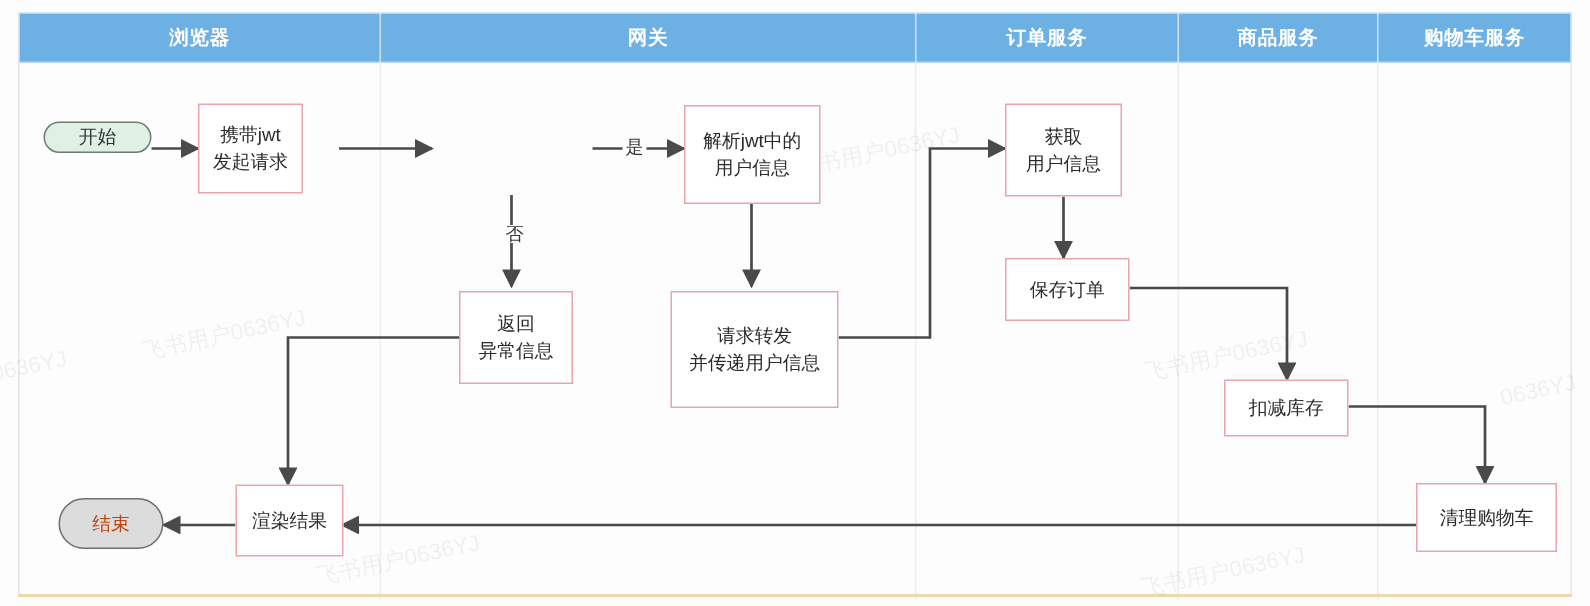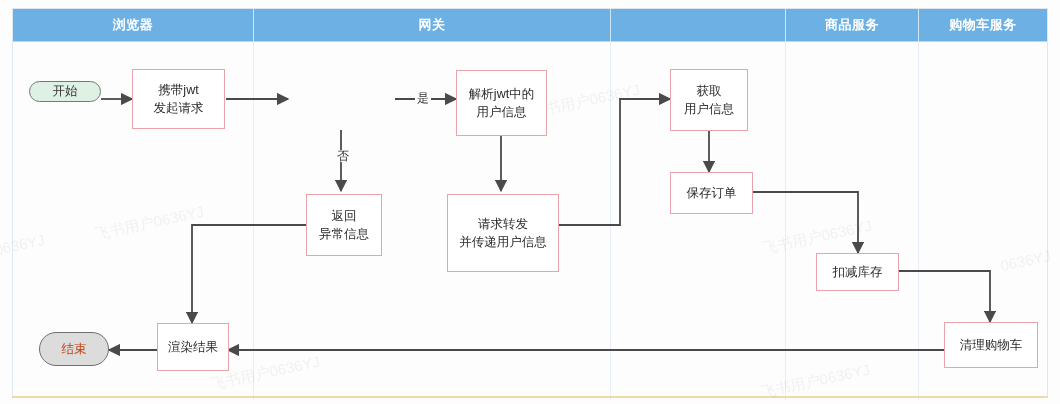--- a/index.html
+++ b/index.html
@@ -50,20 +50,23 @@
 
 <div id="stage">
 
   <div class="lane-band"></div>
 
   <div class="lane-head" style="left:13px;width:240px;">
     <span>浏览器</span>
   </div>
   <div class="lane-head" style="left:254px;width:356px;">
     <span>网关</span>
+  </div>
+  <div class="lane-head" style="left:611px;width:174px;">
+    <span>订单服务</span>
   </div>
   <div class="lane-head" style="left:919px;width:128px;">
     <span>购物车服务</span>
   </div>
   <div class="lane-head" style="left:786px;width:132px;">
     <span>商品服务</span>
   </div>
 
   <div class="lane-sep" style="left:253px;"></div>
   <div class="lane-sep" style="left:610px;"></div>
@@ -118,21 +121,21 @@
     <path class="wire" d="M 157 350 L 109 350" marker-end="url(#arw)"></path>
   </svg>
 
   <div class="edge-label" style="left:415px;top:92px;">是</div>
   <div class="edge-label" style="left:335px;top:150px;">否</div>
 
   <div class="node term start" style="left:29px;top:81px;width:72px;height:21px;">
     <span>开始</span>
   </div>
 
-  <div class="node proc" style="left:132px;top:69px;width:93px;height:60px;">
+  <div class="node proc" style="left:132px;top:69px;width:70px;height:60px;">
     <span>携带jwt</span>
     <span>发起请求</span>
   </div>
 
 
   <div class="node proc" style="left:456px;top:70px;width:91px;height:66px;">
     <span>解析jwt中的</span>
     <span>用户信息</span>
   </div>
 

